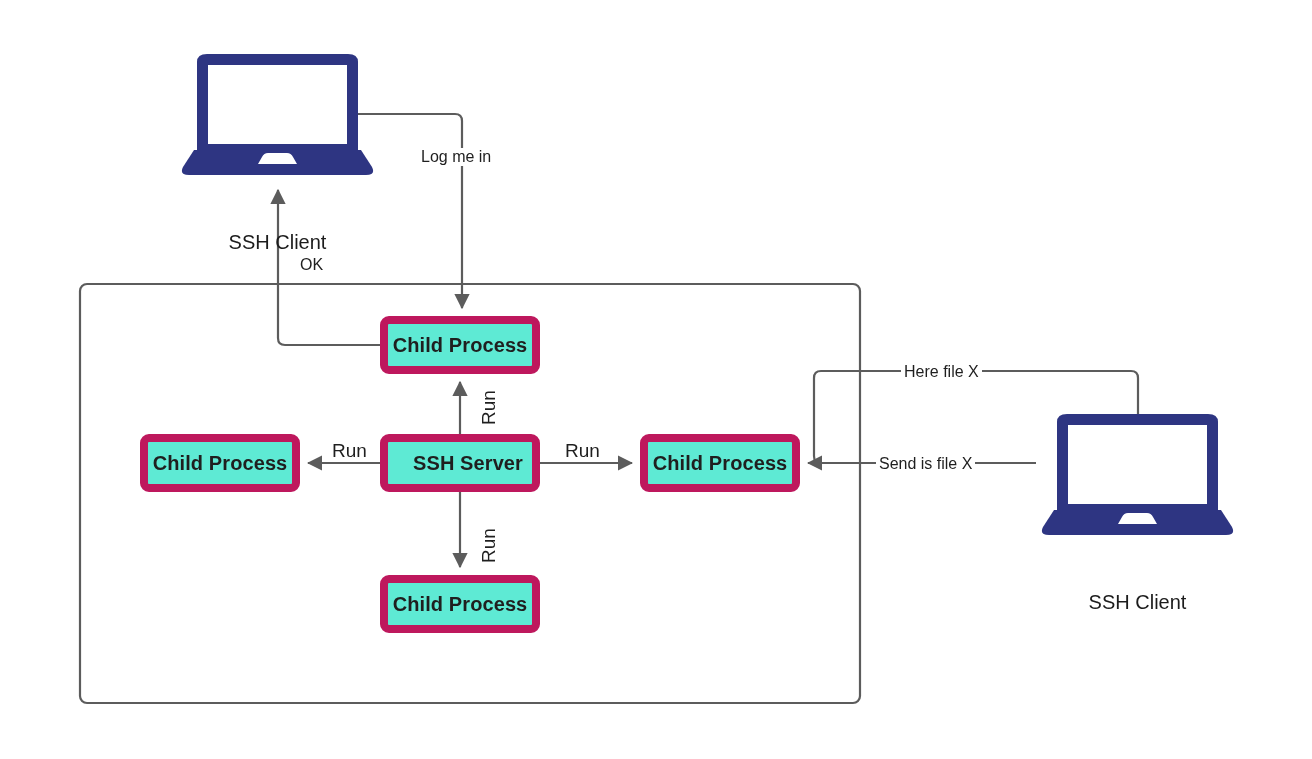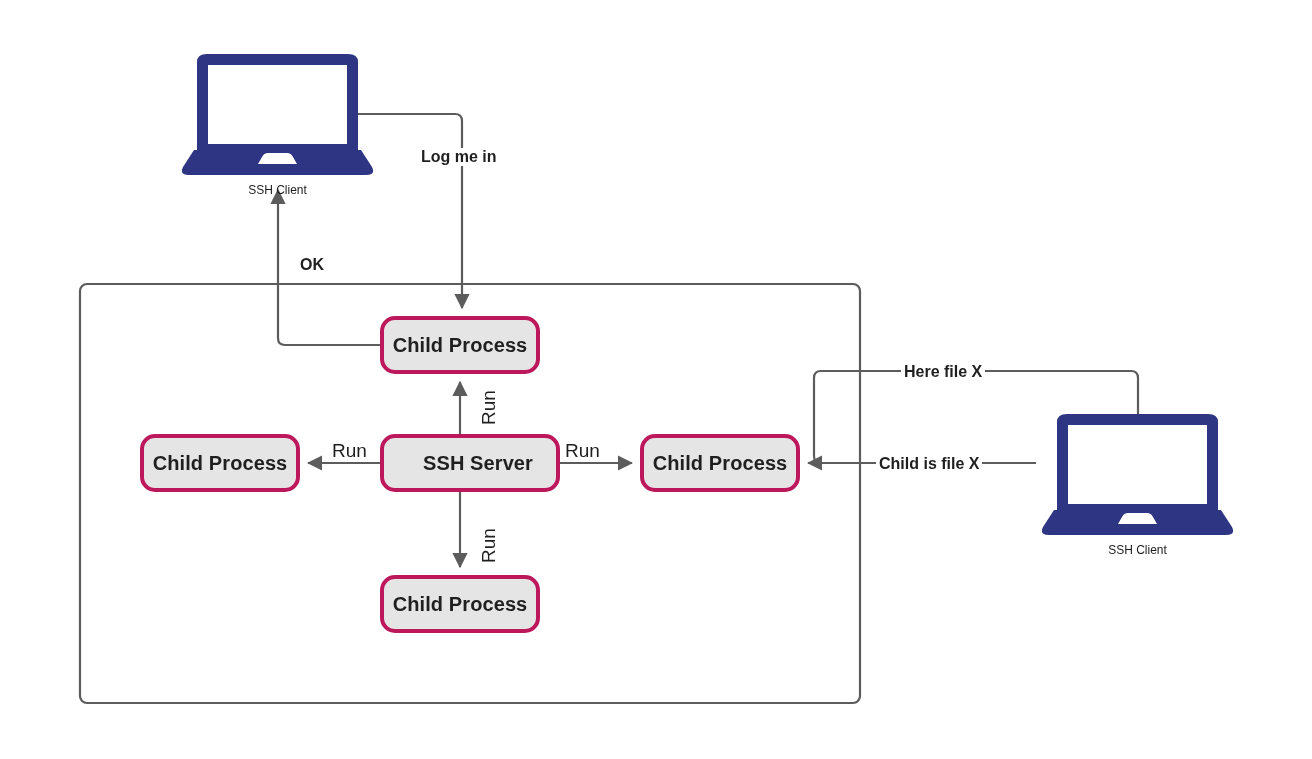--- a/index.html
+++ b/index.html
@@ -23,58 +23,59 @@
     position: absolute;
     left: 0; top: 0;
     width: 1312px;
     height: 759px;
   }
 
   
   .node-box {
     position: absolute;
     box-sizing: border-box;
-    border: 4px solid #be185d;
-    border-radius: 15px;
-    background: #e5e5e5;
+    border: 8px solid #be185d;
+    border-radius: 9px;
+    background: #5eead4;
     display: flex;
     align-items: center;
     justify-content: center;
     color: #1f1f1f;
     font-weight: bold;
     font-size: 20px;
     letter-spacing: 0.1px;
     white-space: nowrap;
   }
 
   
   .laptop {
     position: absolute;
   }
   .laptop svg { display: block; }
   .laptop-caption {
     position: absolute;
     left: 50%;
     transform: translateX(-50%);
     white-space: nowrap;
-    font-size: 12px;
+    font-size: 20px;
     color: #1c1c1c;
     font-weight: normal;
+    margin-top: 48px;
   }
 
   
   .edge-label {
     position: absolute;
     white-space: nowrap;
     color: #1f1f1f;
     background: #ffffff;
     line-height: 1;
     padding: 1px 3px;
   }
-  .edge-label.bold { font-weight: bold; font-size: 16px; }
+  .edge-label.bold { font-weight: normal; font-size: 16px; }
   .edge-label.plain { font-weight: normal; font-size: 19px; padding: 0 2px; }
   .edge-label.vert {
     font-weight: normal;
     font-size: 19px;
     transform-origin: 50% 50%;
     transform: rotate(-90deg);
     padding: 0 2px;
   }
 </style>
 </head>
@@ -104,21 +105,21 @@
       <path d="M 540 463 L 632 463" marker-end="url(#arrow)"></path>
 
       <path d="M 460 492 L 460 567" marker-end="url(#arrow)"></path>
 
       <path d="M 821 463 Q 814 463 814 456 L 814 378 Q 814 371 821 371 L 1131 371 Q 1138 371 1138 378 L 1138 414"></path>
 
       <path d="M 1036 463 L 808 463" marker-end="url(#arrow)"></path>
     </g>
   </svg>
 
-  <div class="node-box" style="left:380px; top:434px; width:180px; height:58px;padding-left:16px;">SSH Server</div>
+  <div class="node-box" style="left:380px; top:434px; width:160px; height:58px;padding-left:16px;">SSH Server</div>
 
   <div class="node-box" style="left:380px; top:316px; width:160px; height:58px;">Child Process</div>
 
   <div class="node-box" style="left:140px; top:434px; width:160px; height:58px;">Child Process</div>
 
   <div class="node-box" style="left:640px; top:434px; width:160px; height:58px;">Child Process</div>
 
   <div class="node-box" style="left:380px; top:575px; width:160px; height:58px;">Child Process</div>
 
   <div class="laptop" style="left:180px; top:54px; width:195px; height:122px;">
@@ -148,15 +149,15 @@
   <div class="edge-label vert" style="left:469px; top:398px;">Run</div>
 
   <div class="edge-label plain" style="left:330px; top:441px;">Run</div>
 
   <div class="edge-label plain" style="left:563px; top:441px;">Run</div>
 
   <div class="edge-label vert" style="left:469px; top:536px;">Run</div>
 
   <div class="edge-label bold" style="left:901px; top:363px;">Here file X</div>
 
-  <div class="edge-label bold" style="left:876px; top:455px;">Child is file X</div>
+  <div class="edge-label bold" style="left:876px; top:455px;">Send is file X</div>
 
 </div>
 
 </body></html>

